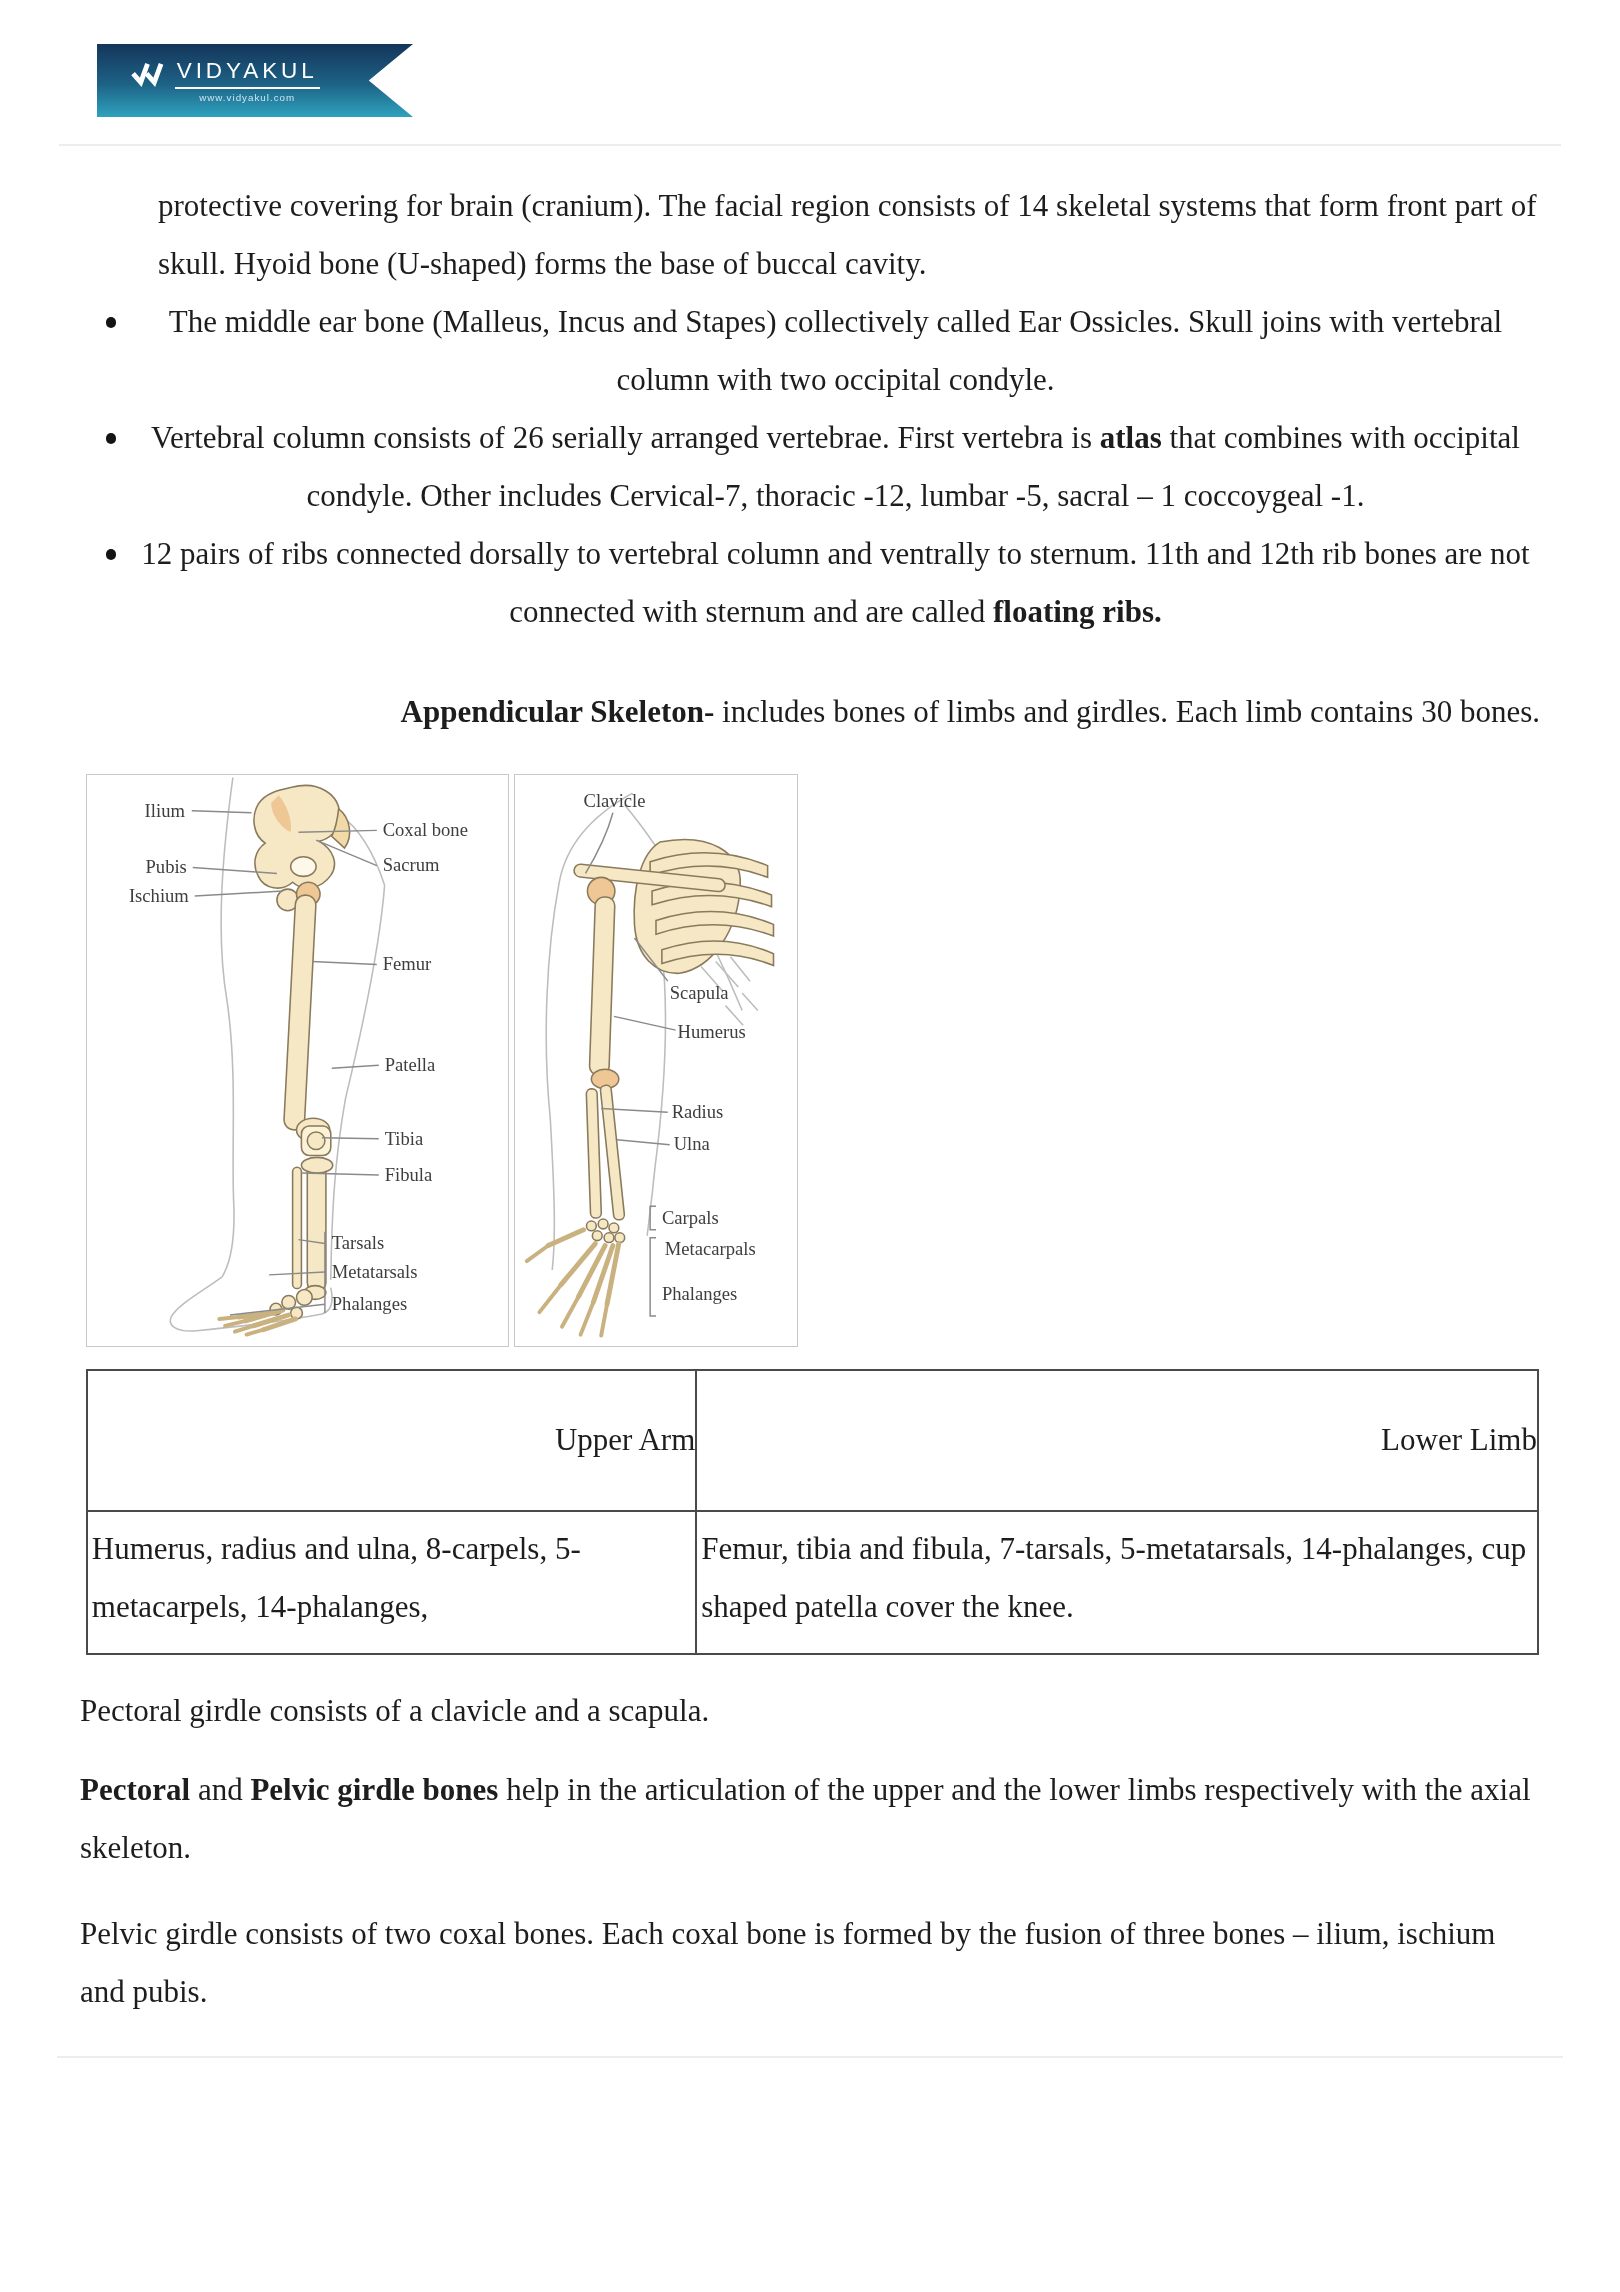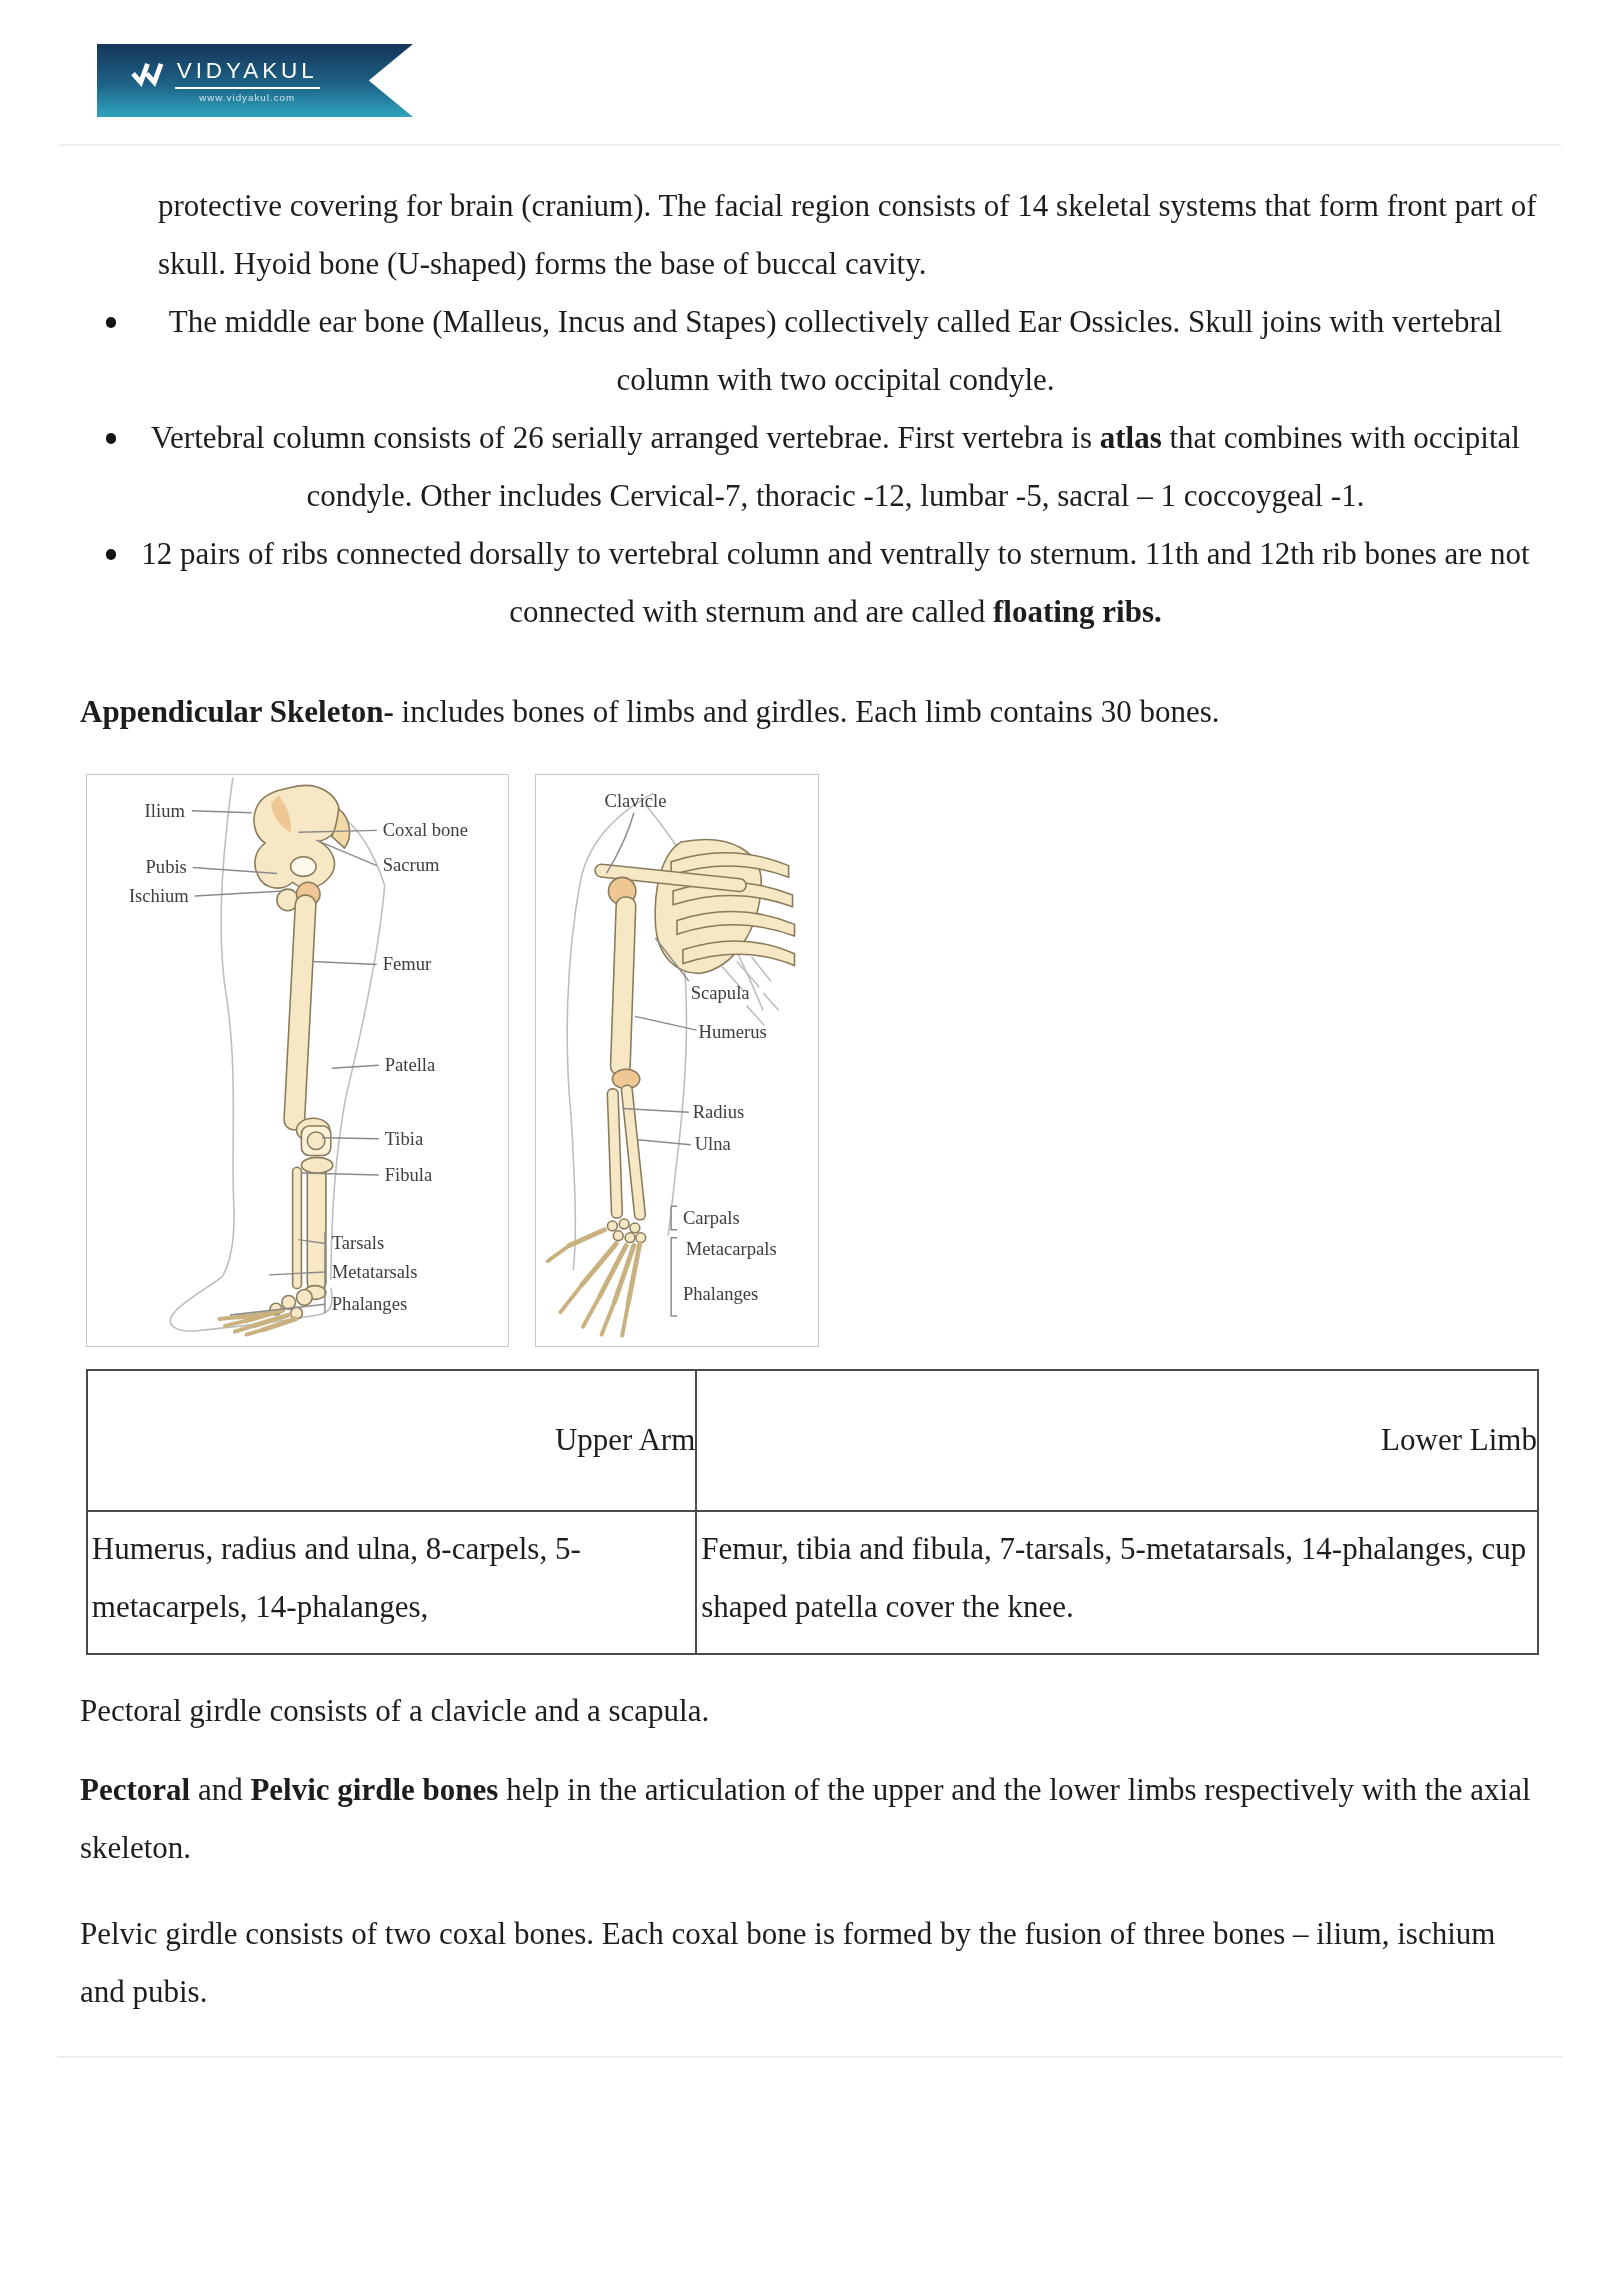--- a/index.html
+++ b/index.html
@@ -32,26 +32,26 @@
   
   .content { padding:0 80px; font-size:31px; line-height:58px; }
   .intro { margin:31px 0 0 78px; }
   ul.bullets { list-style:none; padding-left:51px; margin:0;text-align:center; }
   ul.bullets li { position:relative; }
   ul.bullets li::before {
     content:""; position:absolute; left:-25.5px; top:23.5px;
     width:10.8px; height:10.8px; border-radius:50%; background:#141414;
   }
   .para b, .heading-para b, li b { font-weight:bold; }
-  .heading-para { margin:42px 0 0 0; }
+  .heading-para { margin:42px 0 0 0;text-align:right; }
   .para { margin-top:26.5px; }
   .para.p-first { margin-top:21.6px; }
   .para.p-last { margin-top:28px; }
   
-  .diagrams { display:flex; gap:26px; margin:33px 0 0 86px; }
+  .diagrams { display:flex; gap:5px; margin:33px 0 0 86px; }
   .panel { border:1px solid #c9c9c9; background:#ffffff; }
   .panel text { font-family:"Liberation Serif","DejaVu Serif",serif; font-size:19px; fill:#3e3e3e; }
   
   table.limb-table {
     border-collapse:collapse; width:1453px; margin:21.6px 0 0 5.9px;
     font-size:31px; line-height:58px; table-layout:fixed;
   }
   table.limb-table th, table.limb-table td { border:2.9px solid #4a4a4a; }
   table.limb-table th { font-weight:400; height:141px; text-align:right; vertical-align:middle; }
   table.limb-table td { vertical-align:top; padding:7.8px 9.8px 17.6px 3.9px; }

